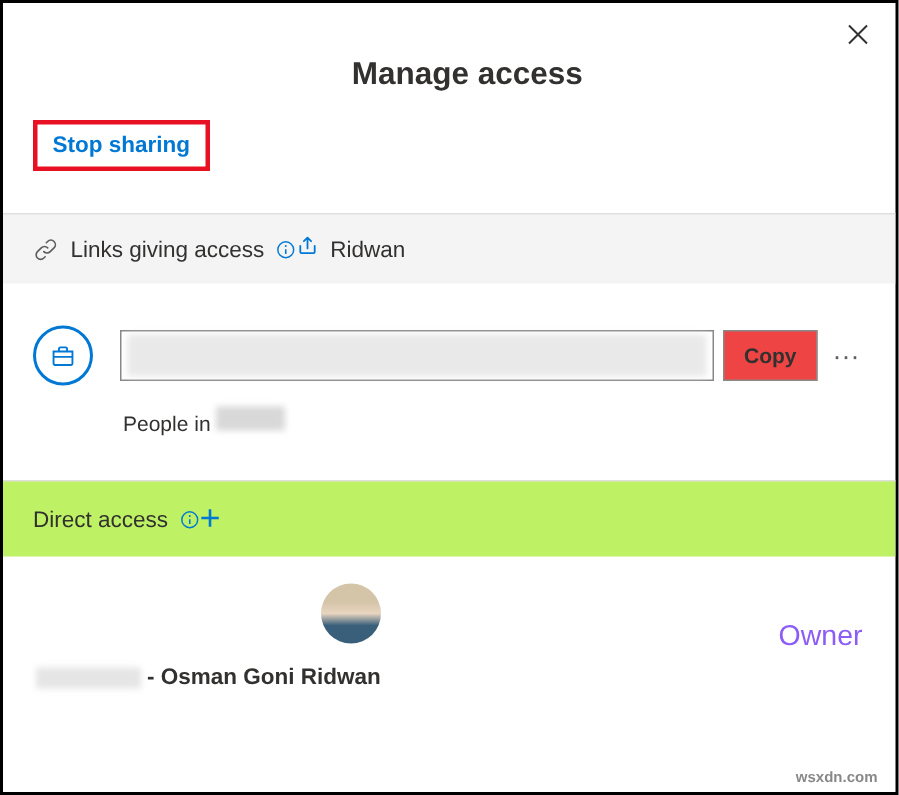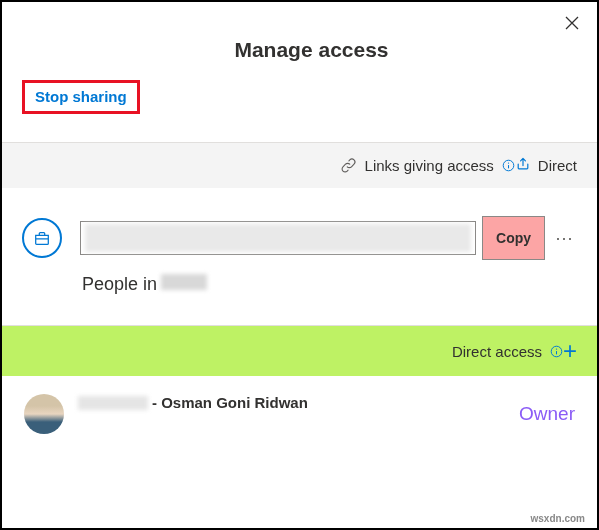--- a/index.html
+++ b/index.html
@@ -38,21 +38,21 @@
     .stop-sharing-link {
       color: #0078d4;
       font-size: 15px;
       text-decoration: none;
       cursor: pointer;
     }
     .section-header {
       background: #f4f4f4;
       display: flex;
       align-items: center;
-      justify-content: flex-end;
+      justify-content: flex-start;
       padding: 13px 20px;
       border-top: 1px solid #e1dfdd;
     }
     .section-header.no-bg {
       background: #bef264;
     }
     .section-left {
       display: flex;
       align-items: center;
       gap: 8px;
@@ -112,42 +112,42 @@
     .link-field {
       flex: 1;
       height: 28px;
       margin: 0 4px;
       background: #e9e9e9;
       filter: blur(2px);
       border: none;
     }
     .copy-btn {
       border: 1px solid #8a8886;
-      background: #fca5a5;
-      height: 44px;
+      background: #ef4444;
+      height: 34px;
       padding: 0 13px;
       font-size: 14px;
       font-weight: 600;
       cursor: pointer;
       color: #323130;
     }
     .more-btn {
       background: none;
       border: none;
       color: #605e5c;
       font-size: 18px;
       cursor: pointer;
       padding: 0 4px;
     }
     .link-subtext {
       display: flex;
       align-items: baseline;
       gap: 4px;
       margin: 4px 0 30px 80px;
-      font-size: 18px;
+      font-size: 14px;
       color: #323130;
     }
     .blurred-word {
       display: inline-block;
       width: 46px;
       height: 16px;
       background: #d8d8d8;
       filter: blur(2px);
       vertical-align: middle;
     }
@@ -161,22 +161,23 @@
       line-height: 1;
     }
     .user-row {
       display: flex;
       align-items: center;
       justify-content: space-between;
       padding: 18px 22px;
     }
     .user-left {
       display: flex;
-      align-items: flex-start;
+      align-items: flex-end;
       gap: 14px;
+      flex-direction: column;
     }
     .avatar {
       width: 40px;
       height: 40px;
       border-radius: 50%;
       background: linear-gradient(180deg, #d4c4a8 30%, #e8d5c0 50%, #3a5f7a 70%);
       flex-shrink: 0;
     }
     .user-text { display: flex; flex-direction: column; }
     .user-name-line {
@@ -243,21 +244,21 @@
           <path d="M8 7.5 V11.5" stroke="currentColor" stroke-width="1.3"></path>
         </svg>
     </span>
   </div>
   <button class="share-btn">
     <span class="share-icon">
       <svg width="16" height="16" viewBox="0 0 20 20">
           <path d="M4 10v5a1 1 0 0 0 1 1h10a1 1 0 0 0 1-1v-5M13 6l-3-3-3 3M10 3v9" stroke="currentColor" stroke-width="1.5" fill="none" stroke-linecap="round" stroke-linejoin="round"></path>
         </svg>
     </span>
-    <span>Direct</span>
+    <span>Ridwan</span>
   </button>
 </div>
 
 <div class="link-row">
   <div class="briefcase-circle">
     <svg width="18" height="18" viewBox="0 0 20 20">
         <path d="M3 7h14v9a1 1 0 0 1-1 1H4a1 1 0 0 1-1-1V7zM7 7V5a1 1 0 0 1 1-1h4a1 1 0 0 1 1 1v2M3 11h14" stroke="currentColor" stroke-width="1.4" fill="none"></path>
       </svg>
   </div>
   <div class="link-input-group">

